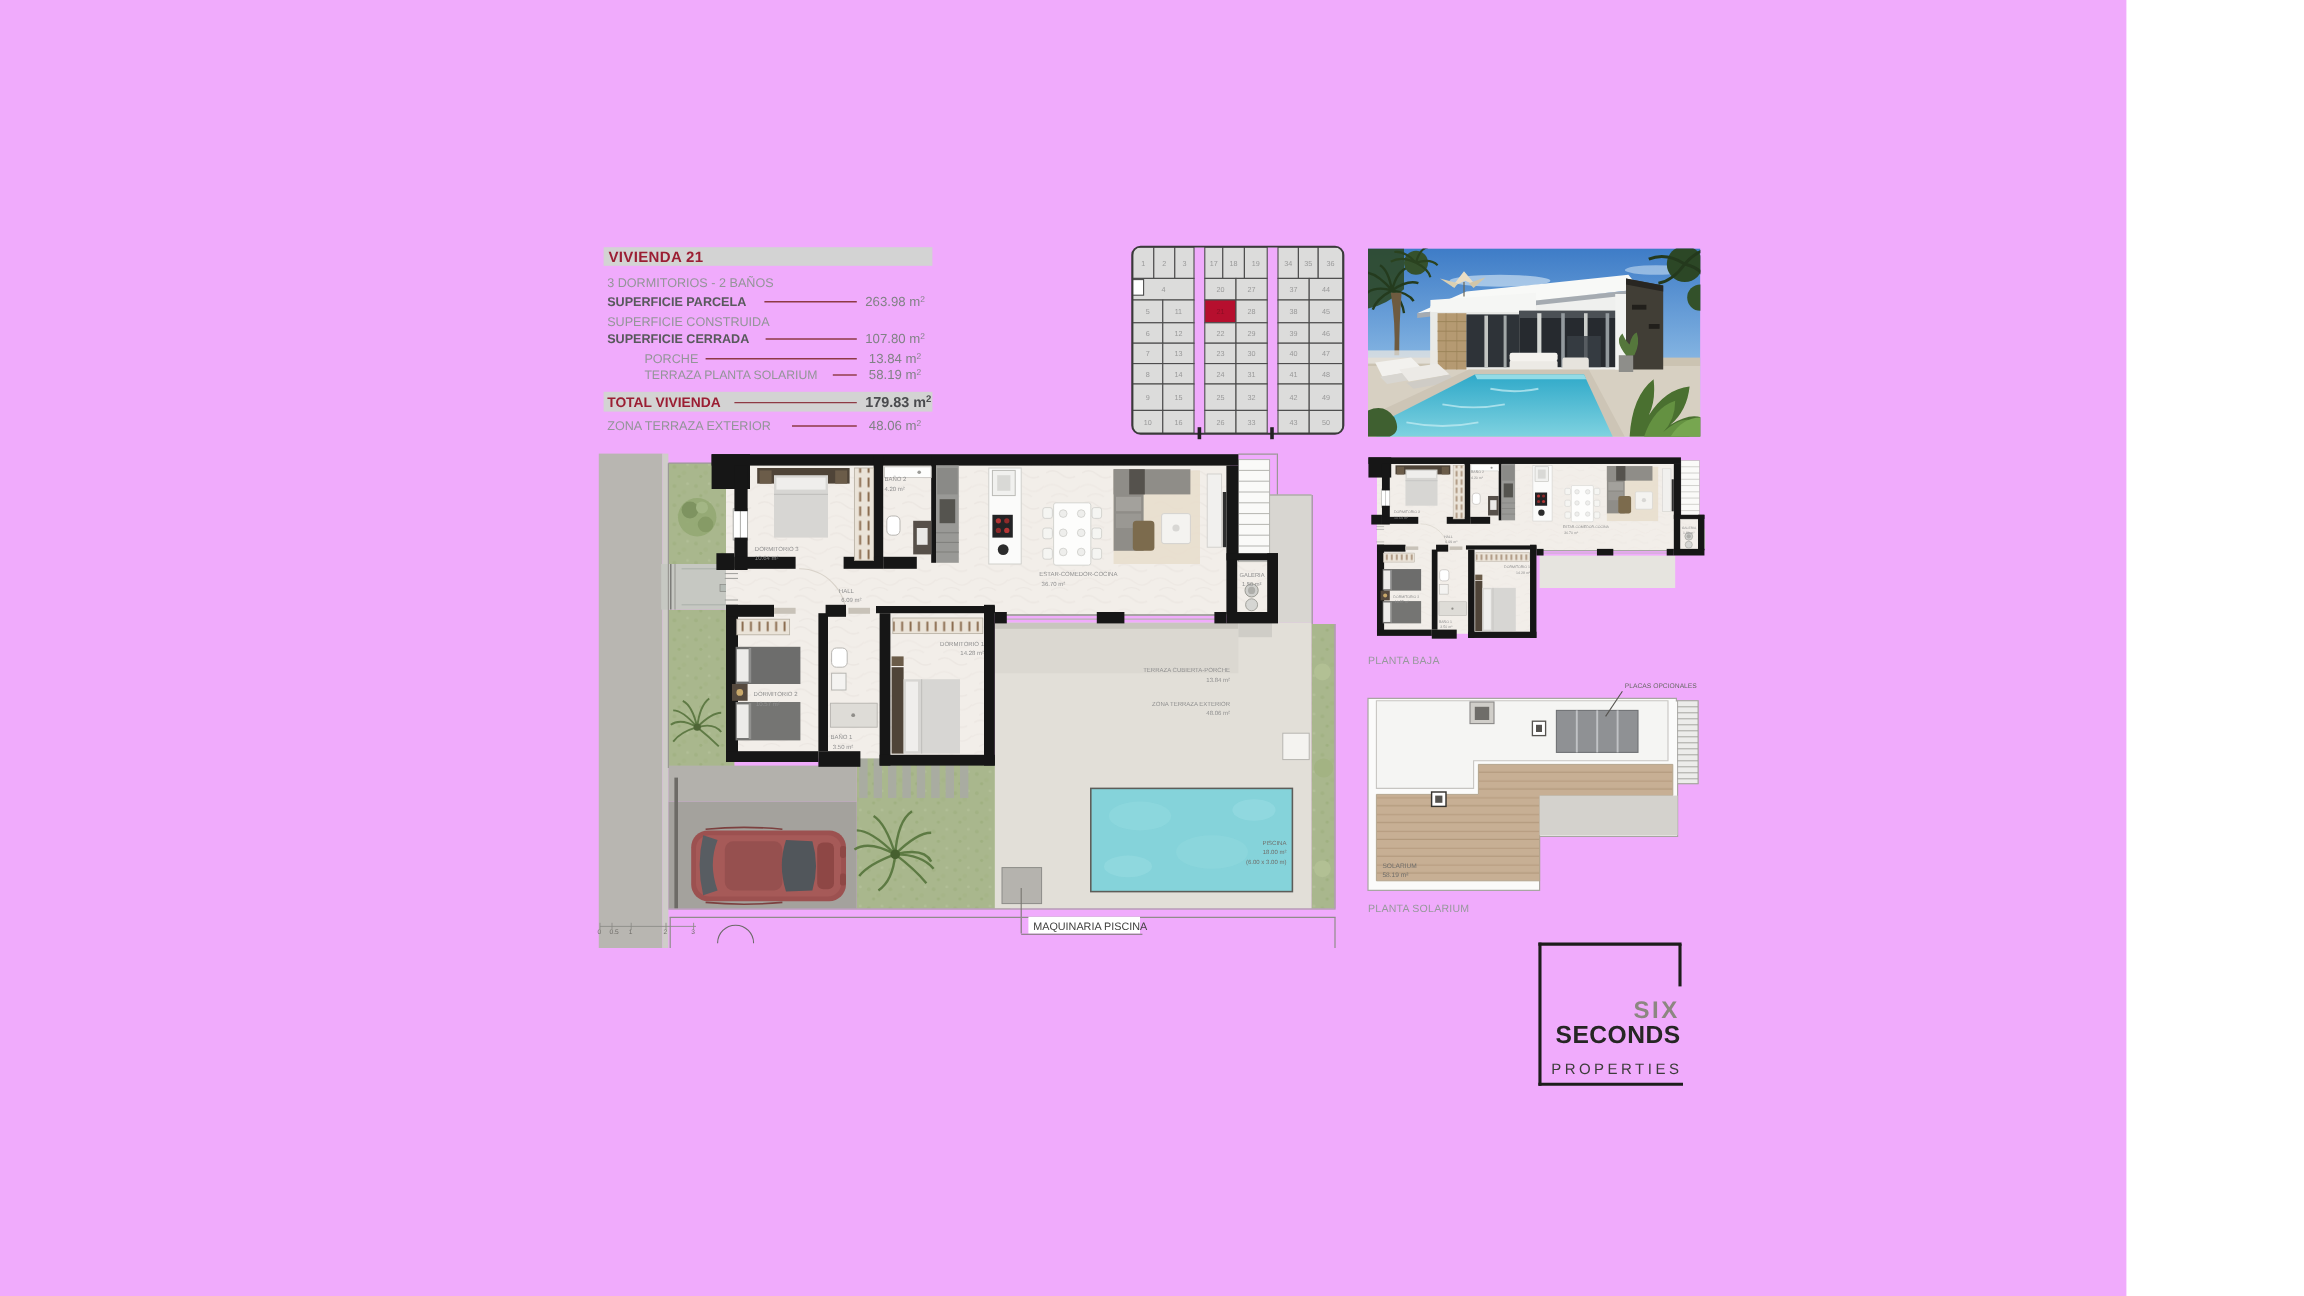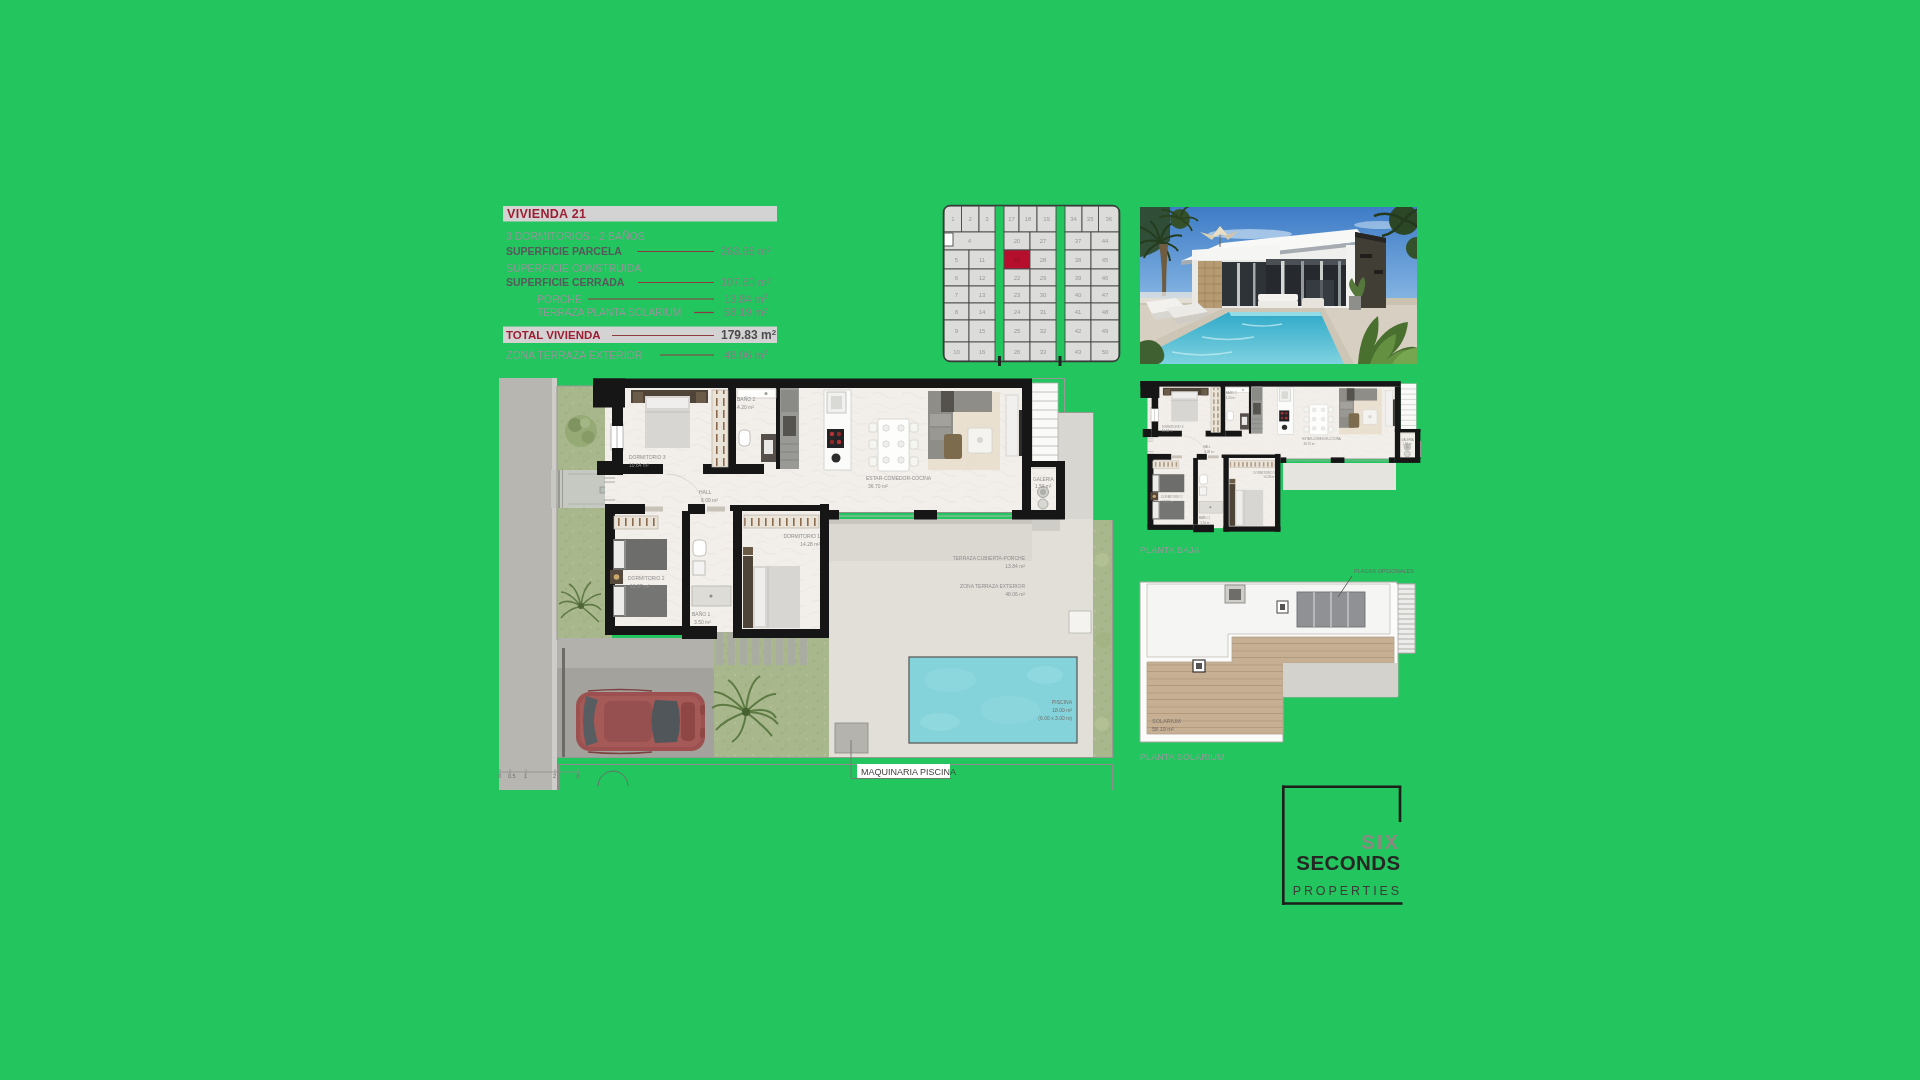--- a/index.html
+++ b/index.html
@@ -1,16 +1,16 @@
 <!DOCTYPE html>
 <html><head>
 <meta charset="utf-8">
 <style>
 html,body{margin:0;padding:0;background:#fff}
-#page{position:relative;width:1920px;height:1080px;background:#22c55e;font-family:"Liberation Sans",sans-serif;overflow:hidden}
+#page{position:relative;width:1772px;height:1080px;background:#f0abfc;font-family:"Liberation Sans",sans-serif;overflow:hidden}
 svg{position:absolute;left:0;top:0}
 text{font-family:"Liberation Sans",sans-serif}
 </style>
 </head>
 <body>
 <div id="page">
 <svg width="1920" height="1080" viewBox="0 0 1920 1080">
 <defs>
 <pattern id="marble" width="30" height="26" patternUnits="userSpaceOnUse">
 <rect width="30" height="26" fill="#f2eee9"></rect>

